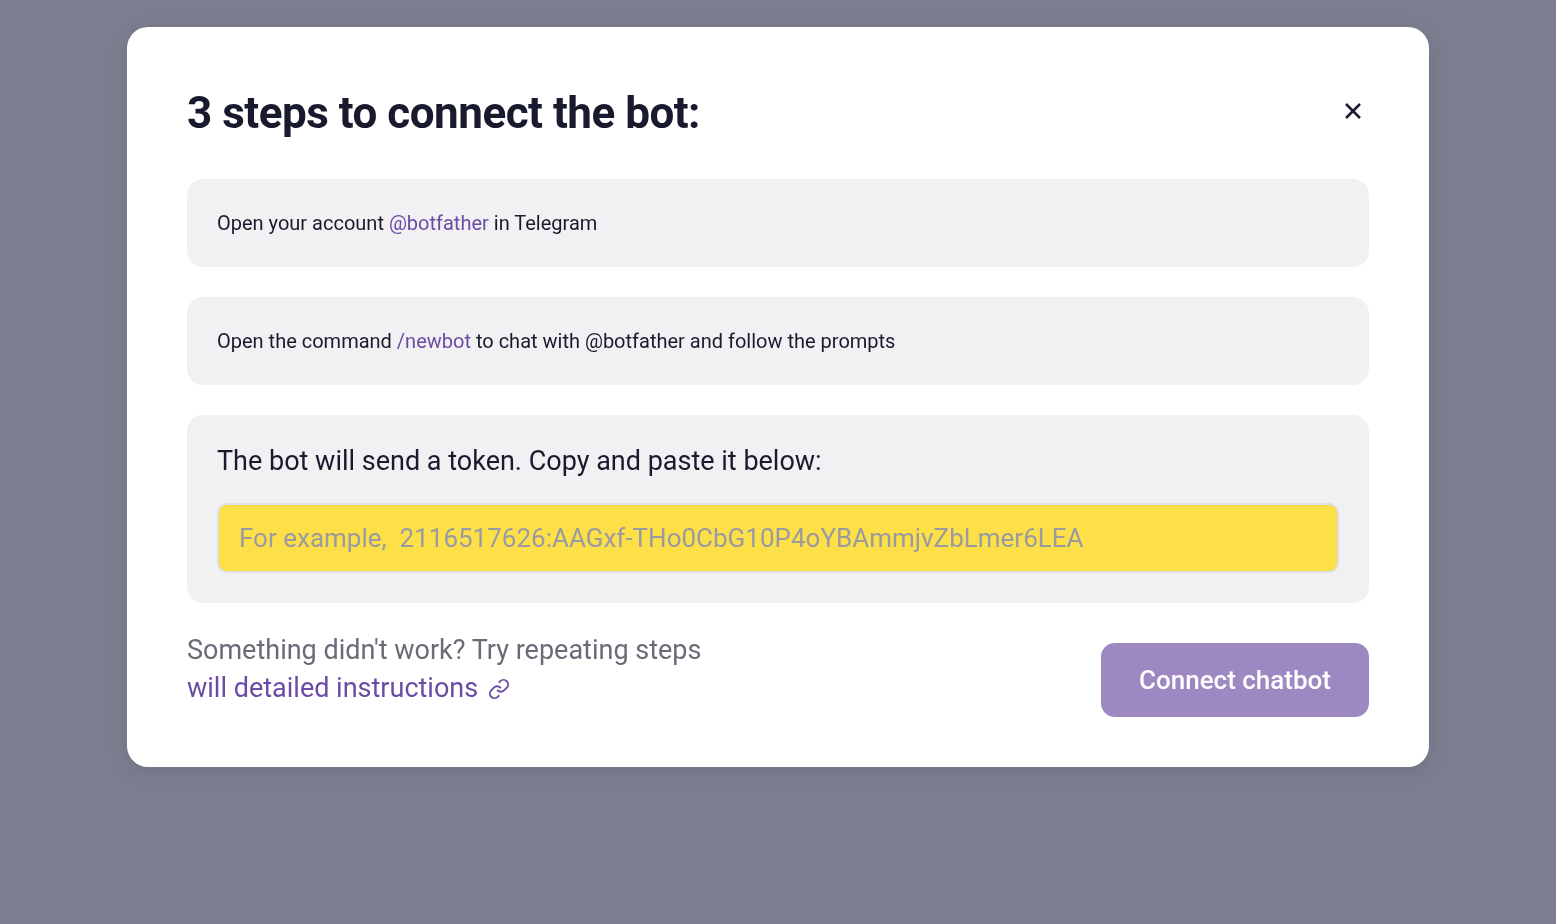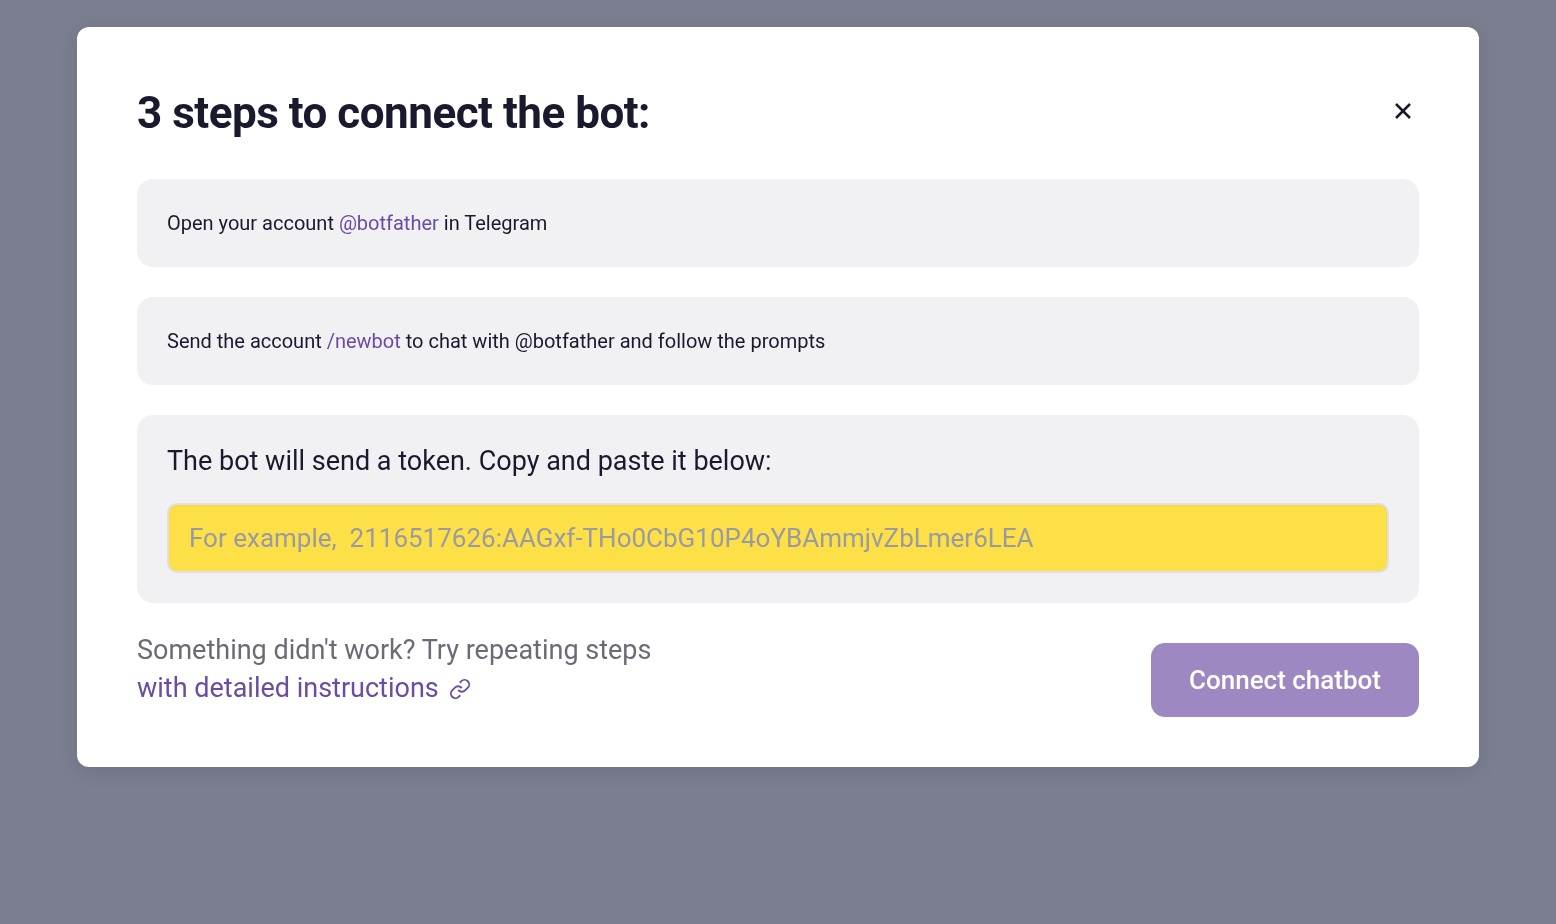--- a/index.html
+++ b/index.html
@@ -12,22 +12,22 @@
     background: #7a7e8f;
     width: 1556px;
     height: 924px;
     display: flex;
     align-items: flex-start;
     justify-content: center;
     padding-top: 27px;
   }
   .modal {
     background: #ffffff;
-    border-radius: 12px;
-    width: 1402px;
+    border-radius: 21px;
+    width: 1302px;
     padding: 60px 60px 50px 60px;
     box-shadow: 0 4px 20px rgba(0,0,0,0.1);
     position: relative;
   }
   .modal-header {
     display: flex;
     justify-content: space-between;
     align-items: flex-start;
     margin-bottom: 40px;
   }
@@ -139,33 +139,33 @@
         <line x1="19" y1="5" x2="5" y2="19"></line>
       </svg>
     </button>
   </div>
 
   <div class="step-box">
     <span>Open your account </span><span class="highlight">@botfather</span><span> in Telegram</span>
   </div>
 
   <div class="step-box">
-    <span>Send the account </span><span class="highlight">/newbot</span><span> to chat with @botfather and follow the prompts</span>
+    <span>Open the command </span><span class="highlight">/newbot</span><span> to chat with @botfather and follow the prompts</span>
   </div>
 
   <div class="step-box-with-input">
     <div class="step-text">The bot will send a token. Copy and paste it below:</div>
     <input type="text" class="token-input" placeholder="For example,  2116517626:AAGxf-THo0CbG10P4oYBAmmjvZbLmer6LEA" style="">
   </div>
 
   <div class="modal-footer">
     <div class="help-text">
       <span>Something didn't work? Try repeating steps </span><br>
       <a href="#" class="help-link">
-        <span>with detailed instructions</span>
+        <span>will detailed instructions</span>
         <svg viewBox="0 0 24 24">
           <path d="M10 13a5 5 0 0 0 7.54.54l3-3a5 5 0 0 0-7.07-7.07l-1.72 1.71"></path>
           <path d="M14 11a5 5 0 0 0-7.54-.54l-3 3a5 5 0 0 0 7.07 7.07l1.71-1.71"></path>
         </svg>
       </a>
     </div>
     <button class="connect-btn">Connect chatbot</button>
   </div>
 </div>
 

